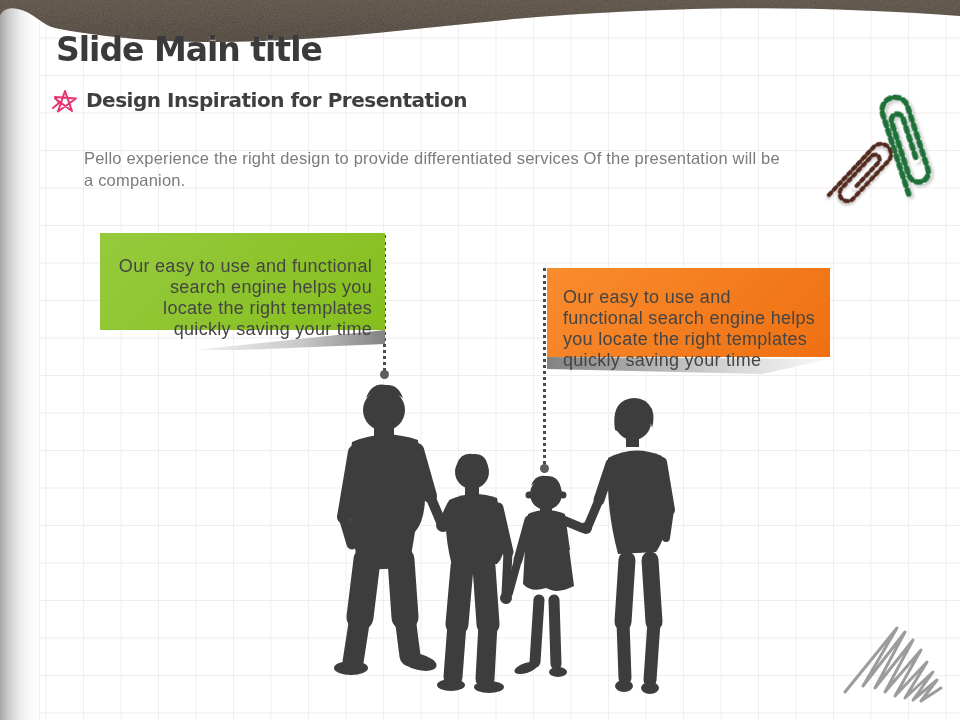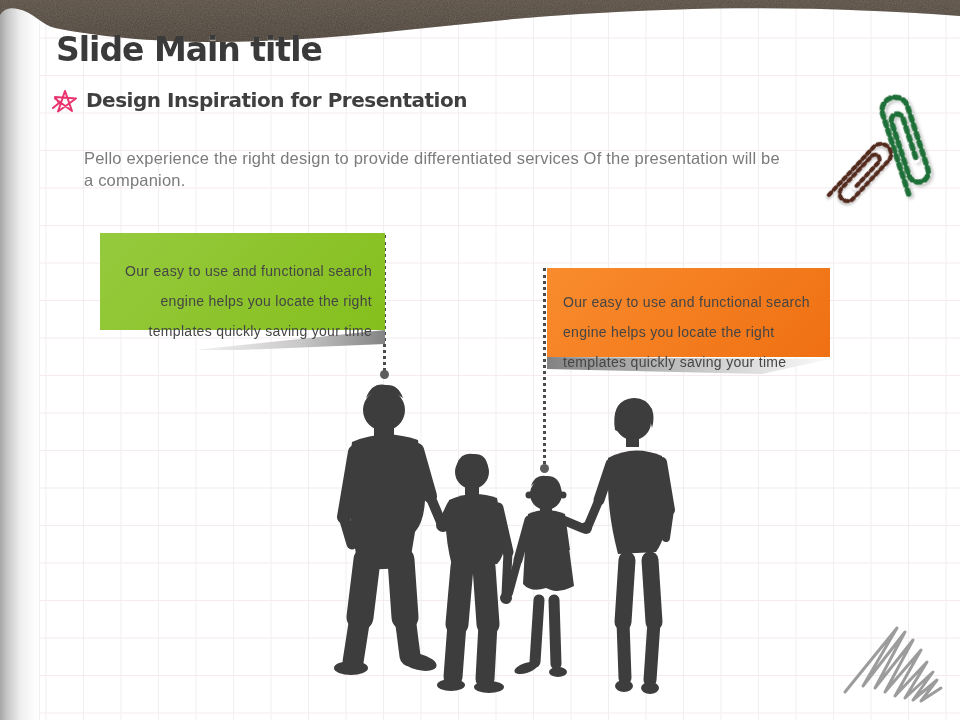--- a/index.html
+++ b/index.html
@@ -44,21 +44,21 @@
     left:100px;top:233px;width:285px;height:97px;
     background:linear-gradient(135deg,#96ca3e 0%,#85bf1d 100%);
     padding:23px 13px 0 18px;text-align:right;
   }
   .callout-orange{
     left:547px;top:268px;width:283px;height:89px;
     background:linear-gradient(135deg,#f98c2e 0%,#ef7012 100%);
     padding:19px 14px 0 16px;text-align:left;
   }
   .callout-text{
-    font-size:14px;line-height:30px;color:#454545;letter-spacing:0.3px;
+    font-size:18px;line-height:21px;color:#454545;letter-spacing:0.3px;
     display:inline-block;max-width:262px;
   }
   .fold{position:absolute;z-index:3;}
   .dotline{position:absolute;width:0;border-left:3px dotted #4b4b4b;z-index:2;}
   .dotline-green{left:383px;top:235px;height:136px;}
   .dotline-orange{left:543px;top:268px;height:196px;}
   .connector-dot{position:absolute;width:9px;height:9px;border-radius:50%;background:#5d5d5d;z-index:2;}
   .dot-green{left:380px;top:370px;}
   .dot-orange{left:540px;top:464px;}
   .family{position:absolute;left:322px;top:372px;z-index:2;}

